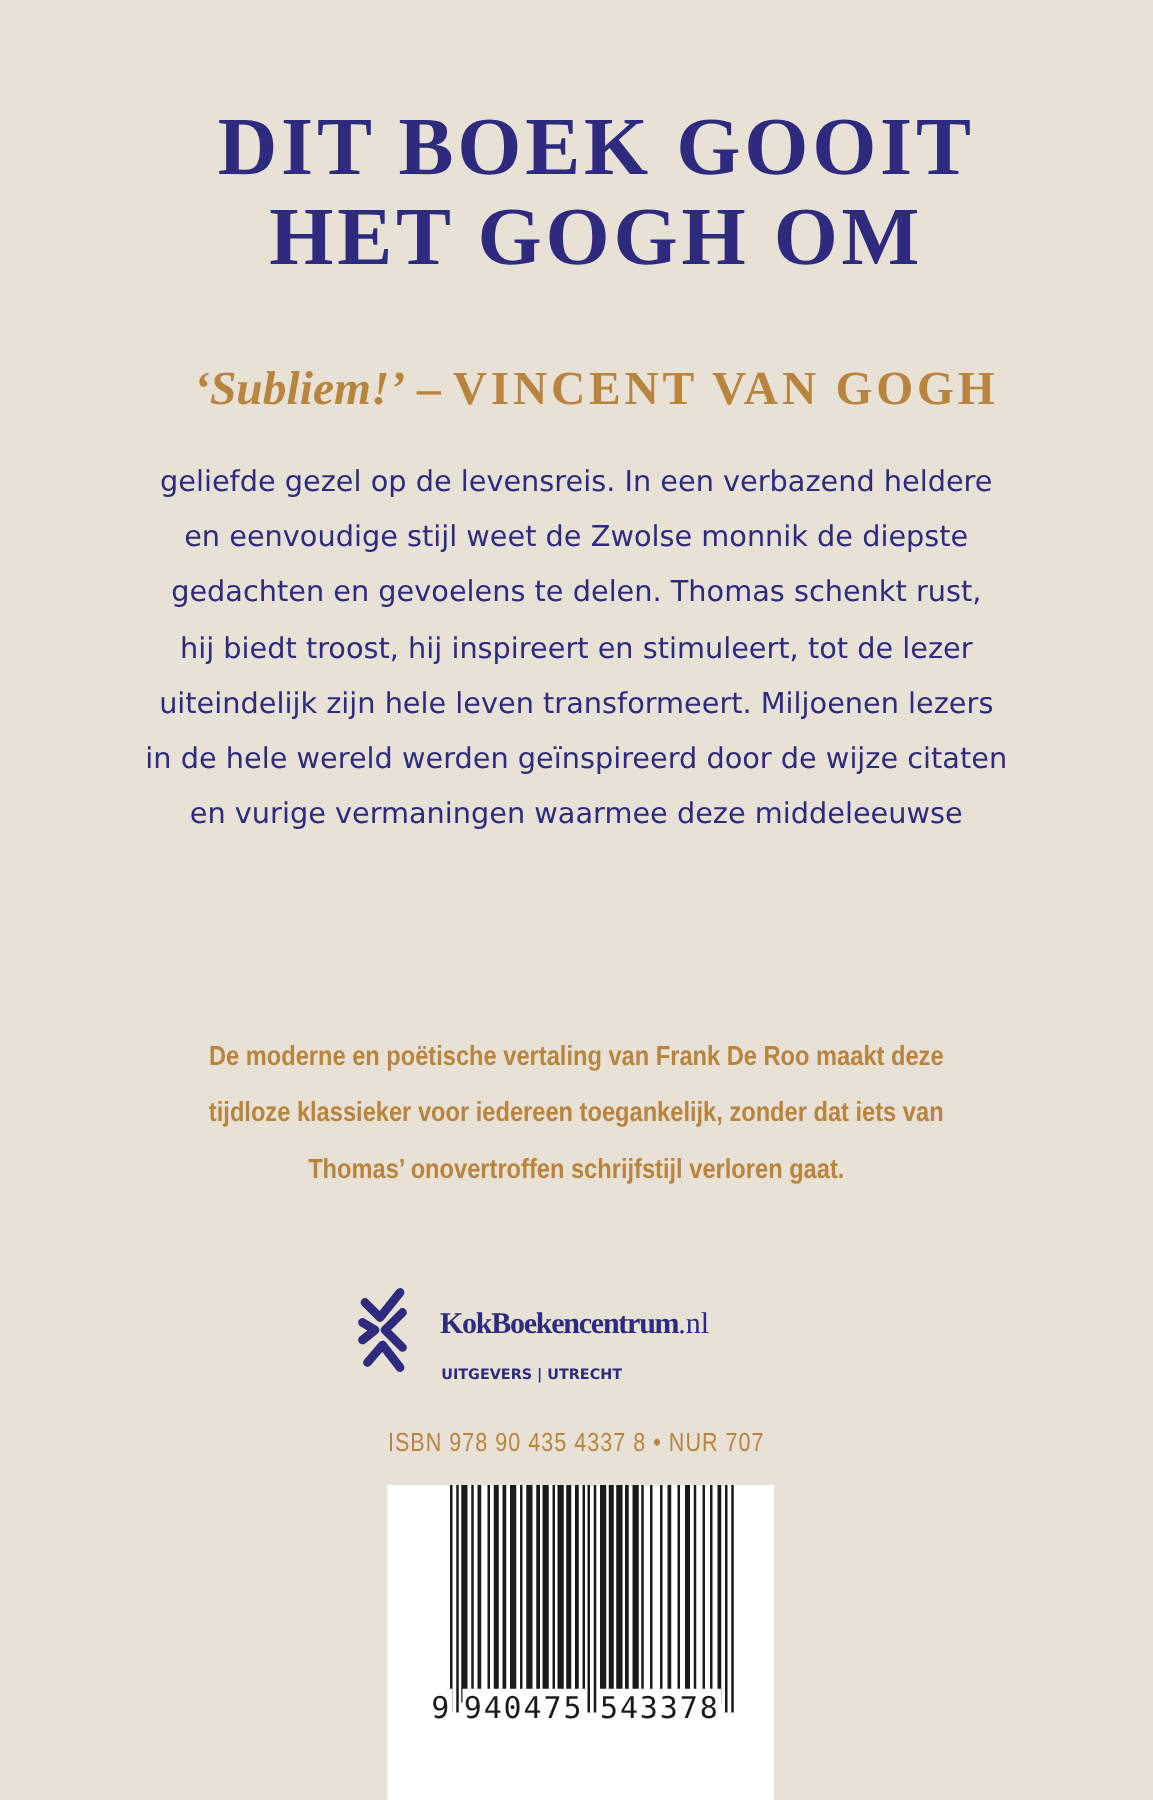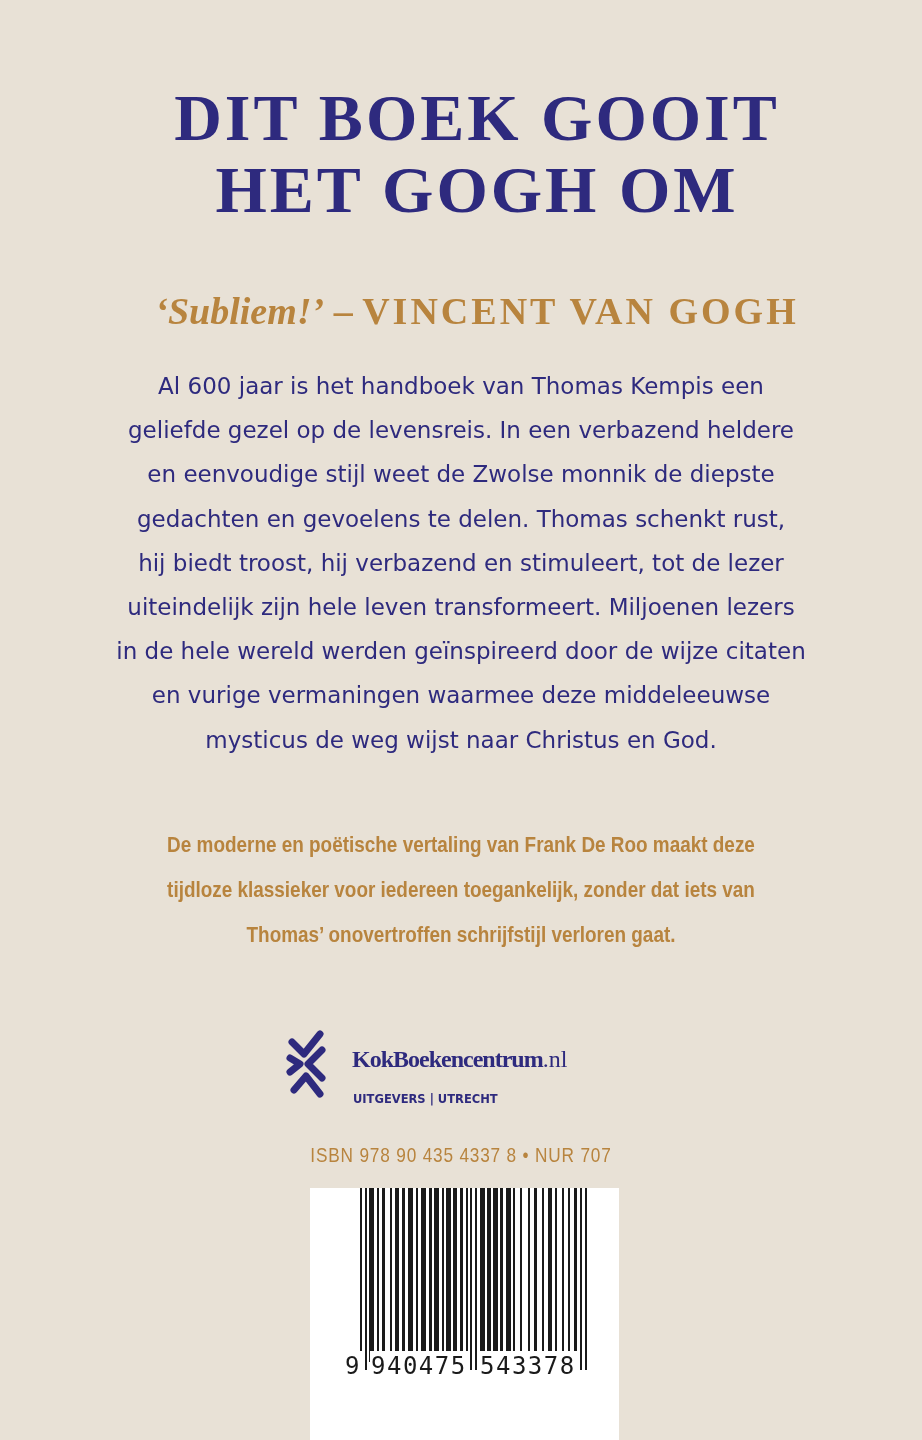--- a/index.html
+++ b/index.html
@@ -78,29 +78,27 @@
 <h1 class="title">
   <span style="display:block">DIT BOEK GOOIT</span>
   <span style="display:block">HET GOGH OM</span>
 </h1>
 
 <p class="quote">
   <span class="q-it">‘Subliem!’</span><span> – </span><span class="q-auth">VINCENT VAN GOGH</span>
 </p>
 
 <p class="body-text">
-  <span class="ln">Al 600 jaar is het handboek van Thomas Kempis een</span>
   <span class="ln">geliefde gezel op de levensreis. In een verbazend heldere</span>
   <span class="ln">en eenvoudige stijl weet de Zwolse monnik de diepste</span>
   <span class="ln">gedachten en gevoelens te delen. Thomas schenkt rust,</span>
-  <span class="ln">hij biedt troost, hij verbazend en stimuleert, tot de lezer</span>
+  <span class="ln">hij biedt troost, hij inspireert en stimuleert, tot de lezer</span>
   <span class="ln">uiteindelijk zijn hele leven transformeert. Miljoenen lezers</span>
   <span class="ln">in de hele wereld werden geïnspireerd door de wijze citaten</span>
   <span class="ln">en vurige vermaningen waarmee deze middeleeuwse</span>
-  <span class="ln">mysticus de weg wijst naar Christus en God.</span>
 </p>
 
 <p class="promo">
   <span class="ln">De moderne en poëtische vertaling van Frank De Roo maakt deze</span>
   <span class="ln">tijdloze klassieker voor iedereen toegankelijk, zonder dat iets van</span>
   <span class="ln">Thomas’ onovertroffen schrijfstijl verloren gaat.</span>
 </p>
 
 <div class="publisher">
   <svg class="pub-icon" viewBox="0 0 52 72" width="52" height="72">

